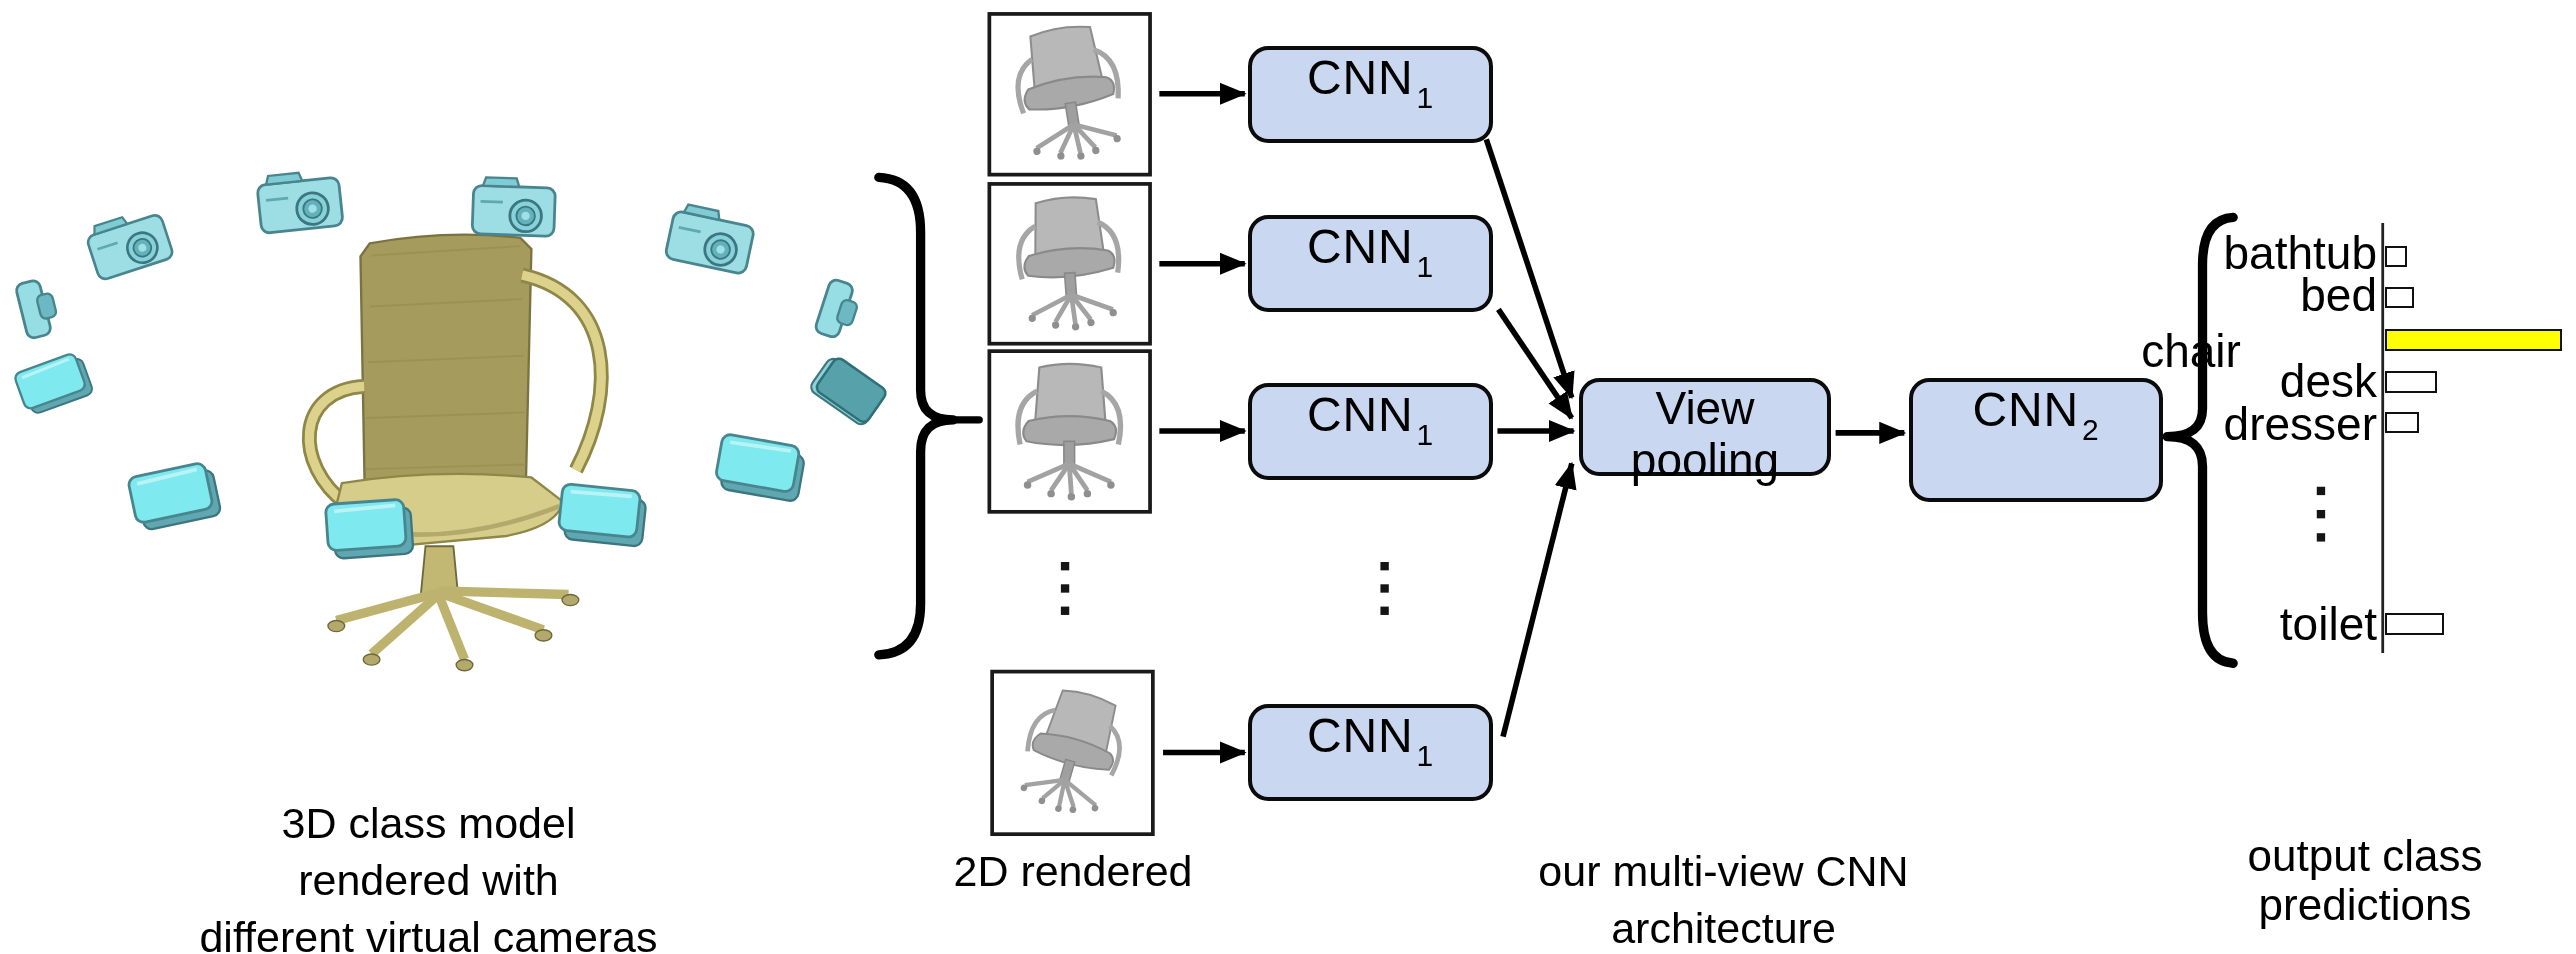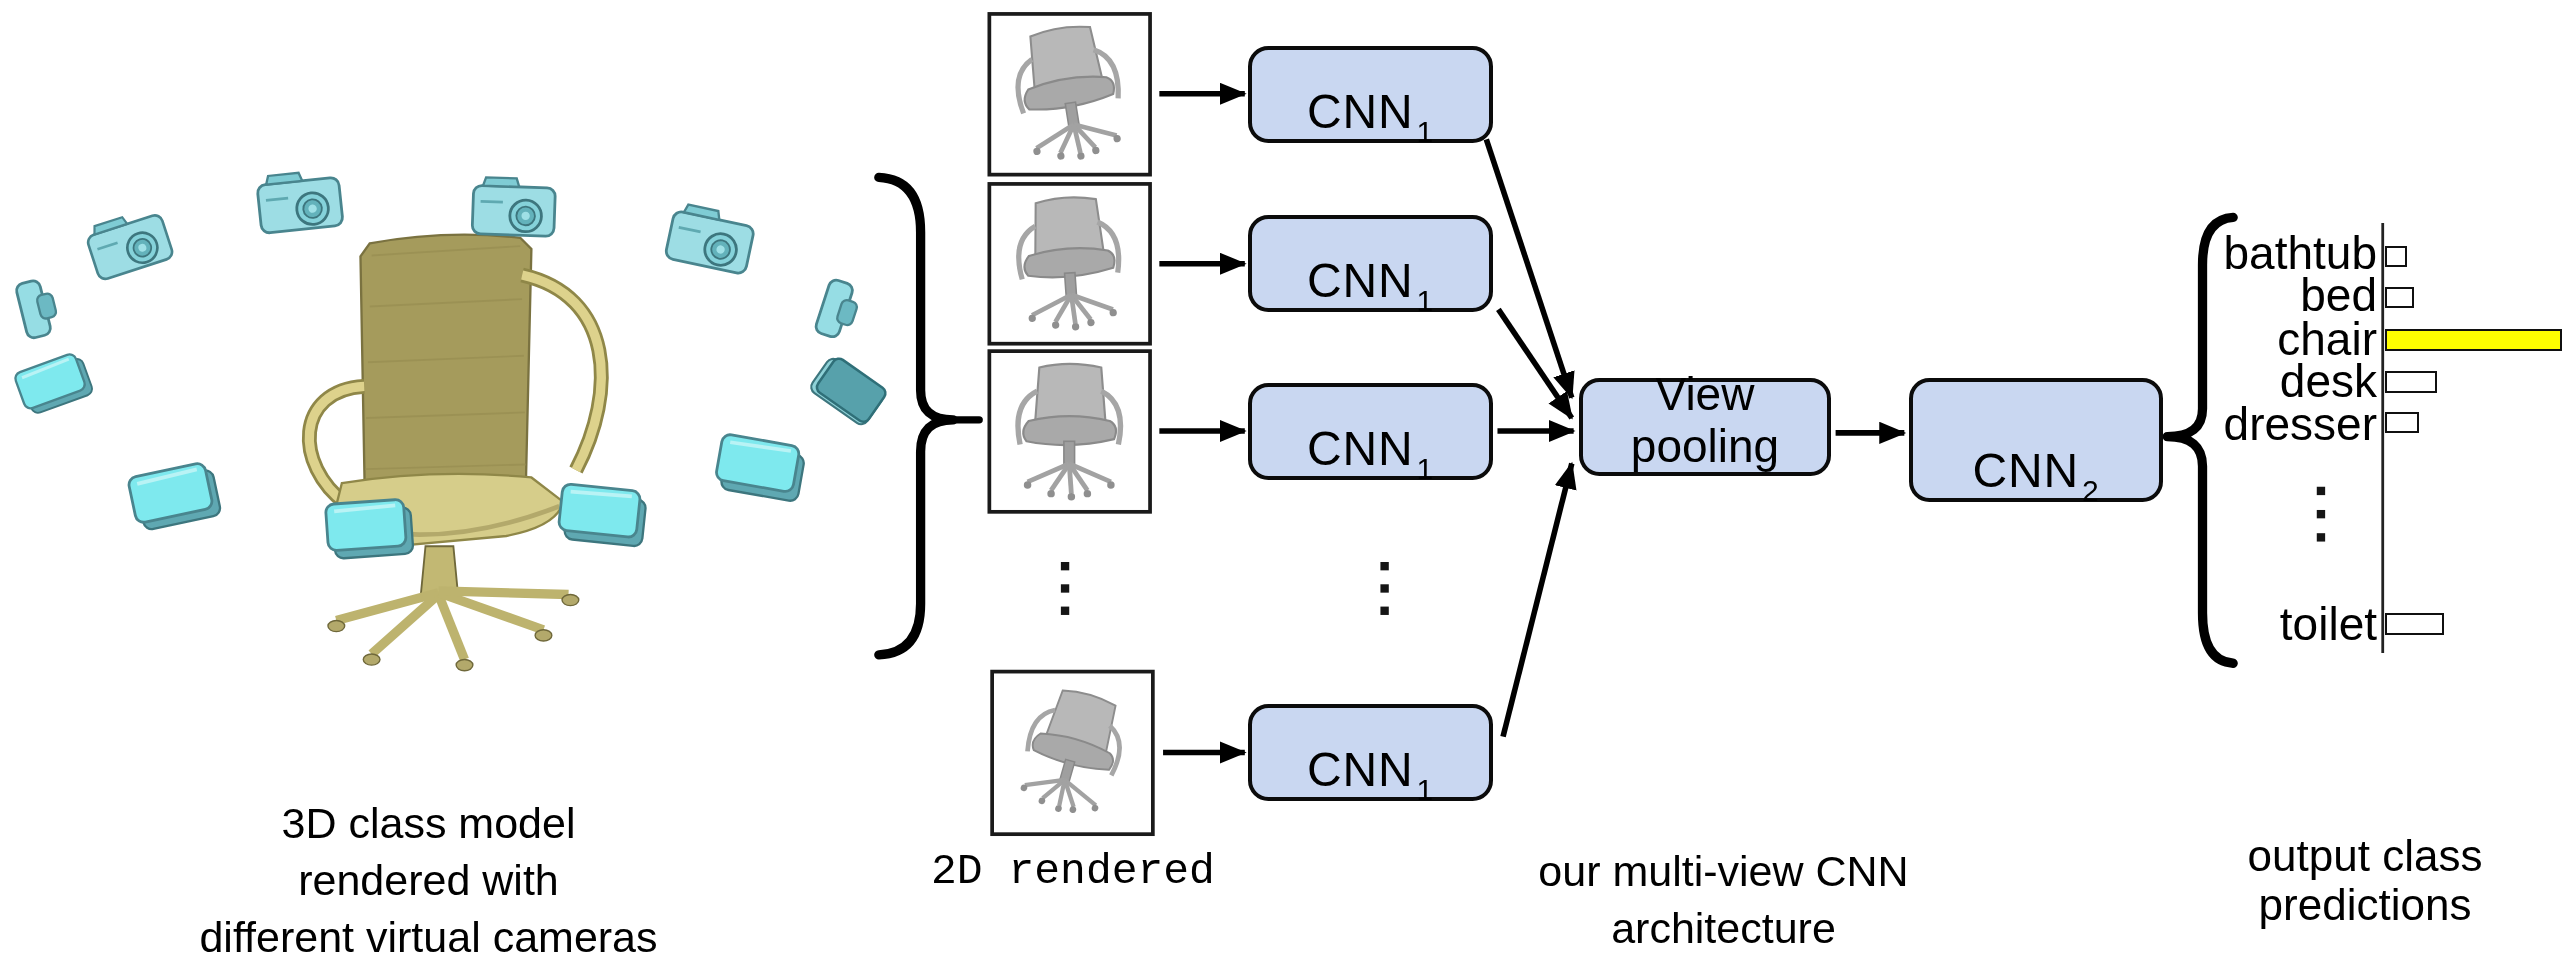--- a/index.html
+++ b/index.html
@@ -5,21 +5,21 @@
   html,body{margin:0;padding:0;background:#ffffff;}
   .canvas{
     position:relative;width:2576px;height:954px;background:#ffffff;
     font-family:"Liberation Sans",sans-serif;color:#000;overflow:hidden;
   }
   svg.layer{position:absolute;left:0;top:0;}
   
   .node{
     position:absolute;box-sizing:border-box;
     background:#c9d7f1;border:4.6px solid #0b0b0b;border-radius:20.4px;
-    display:flex;align-items:flex-end;justify-content:center;text-align:center;
+    display:flex;align-items:flex-start;justify-content:center;text-align:center;
   }
   .node .nlabel{font-size:48px;letter-spacing:0.9px;}
   .node .sub{font-size:30px;position:relative;top:14px;margin-left:2.8px;}
   .node .vp-line{display:block;font-size:46px;line-height:52px;}
   
   .caption{position:absolute;text-align:center;font-size:43px;line-height:57px;color:#000;}
   .caption.tight{line-height:53px;}
   .caption.small{font-size:44px;line-height:49px;}
   
   .clabel{
@@ -183,21 +183,21 @@
     </g>
     <line x1="2565" y1="240" x2="2565" y2="703" stroke="#222" stroke-width="3"></line>
   </svg>
 
   <div class="caption" style="left:150px;top:795px;width:557px;">
     <div>3D class model</div>
     <div>rendered with</div>
     <div>different virtual cameras</div>
   </div>
 
-  <div class="caption tight" style="left:887px;top:845px;width:372px;font-family:Liberation Mono, monospace;">
+  <div class="caption tight" style="left:887px;top:845px;width:372px;">
     <div>2D rendered</div>
   </div>
 
   <div class="caption" style="left:1445px;top:843px;width:557px;">our multi-view CNN architecture</div>
 
   <div class="caption small" style="left:2179px;top:831px;width:372px;">
     <div>output class</div>
     <div>predictions</div>
   </div>
 
@@ -220,21 +220,21 @@
       <span class="vp-line">pooling</span>
     </span>
   </div>
 
   <div class="node" style="left:1909px;top:378px;width:254px;height:124px;">
     <span class="nlabel"><span>CNN</span><span class="sub">2</span></span>
   </div>
 
   <div class="clabel" style="top:226px;">bathtub</div>
   <div class="clabel" style="top:268px;">bed</div>
-  <div class="clabel" style="top:312px;">chair</div>
+  <div class="clabel" style="top:324px;text-align:center;">chair</div>
   <div class="clabel" style="top:354px;">desk</div>
   <div class="clabel" style="top:397px;">dresser</div>
   <div class="clabel" style="top:597px;">toilet</div>
 
   <div class="bar" style="left: 2385px; top: 246px; height: 21.4px; width: 22px; background: rgb(255, 255, 255);"></div>
   <div class="bar" style="left: 2385px; top: 287px; height: 21.4px; width: 29px; background: rgb(255, 255, 255);"></div>
   <div class="bar" style="left: 2385px; top: 329px; height: 22px; width: 177px; background: rgb(255, 255, 0);"></div>
   <div class="bar" style="left: 2385px; top: 371px; height: 22px; width: 52px; background: rgb(255, 255, 255);"></div>
   <div class="bar" style="left: 2385px; top: 412px; height: 21.4px; width: 34px; background: rgb(255, 255, 255);"></div>
   <div class="bar" style="left: 2385px; top: 613px; height: 22px; width: 59px; background: rgb(255, 255, 255);"></div>

